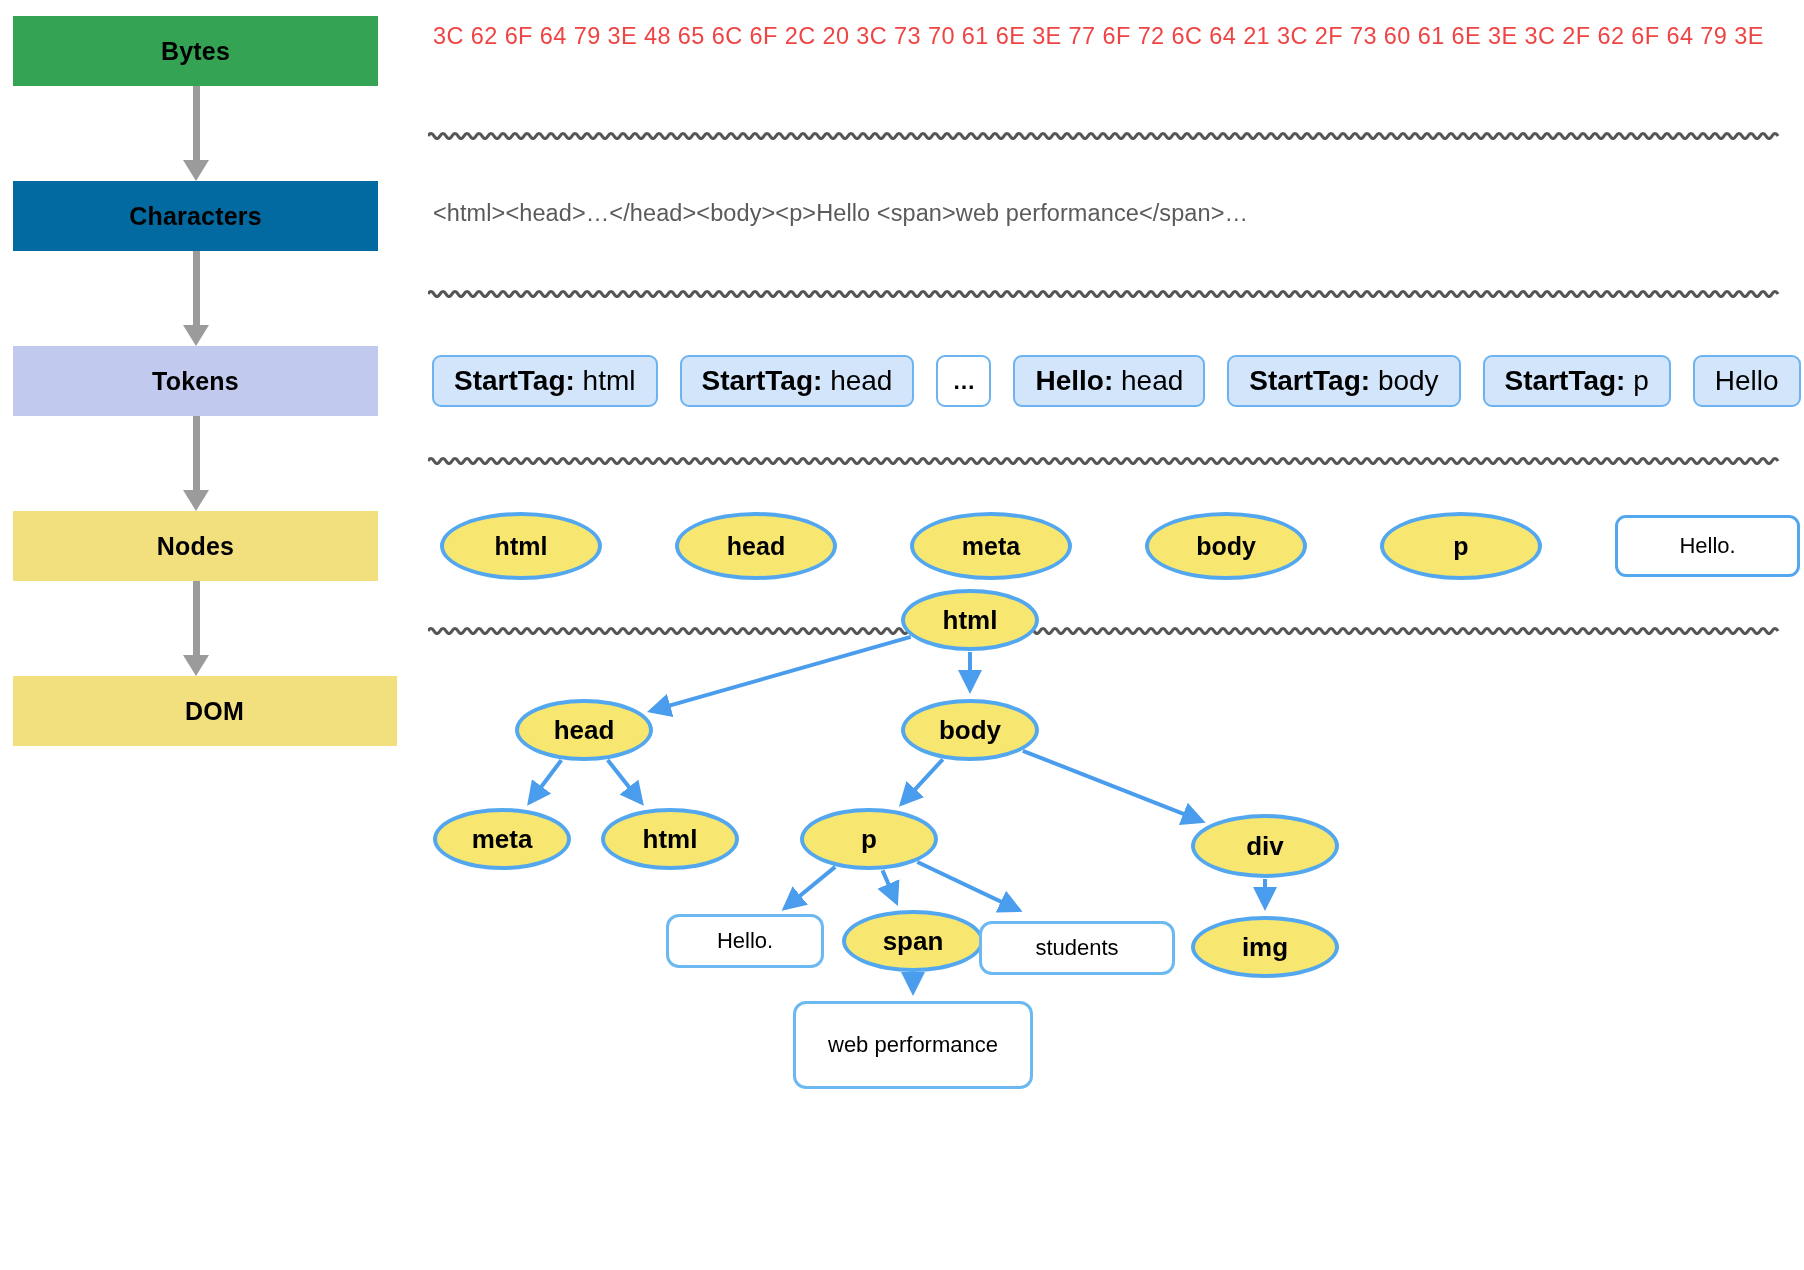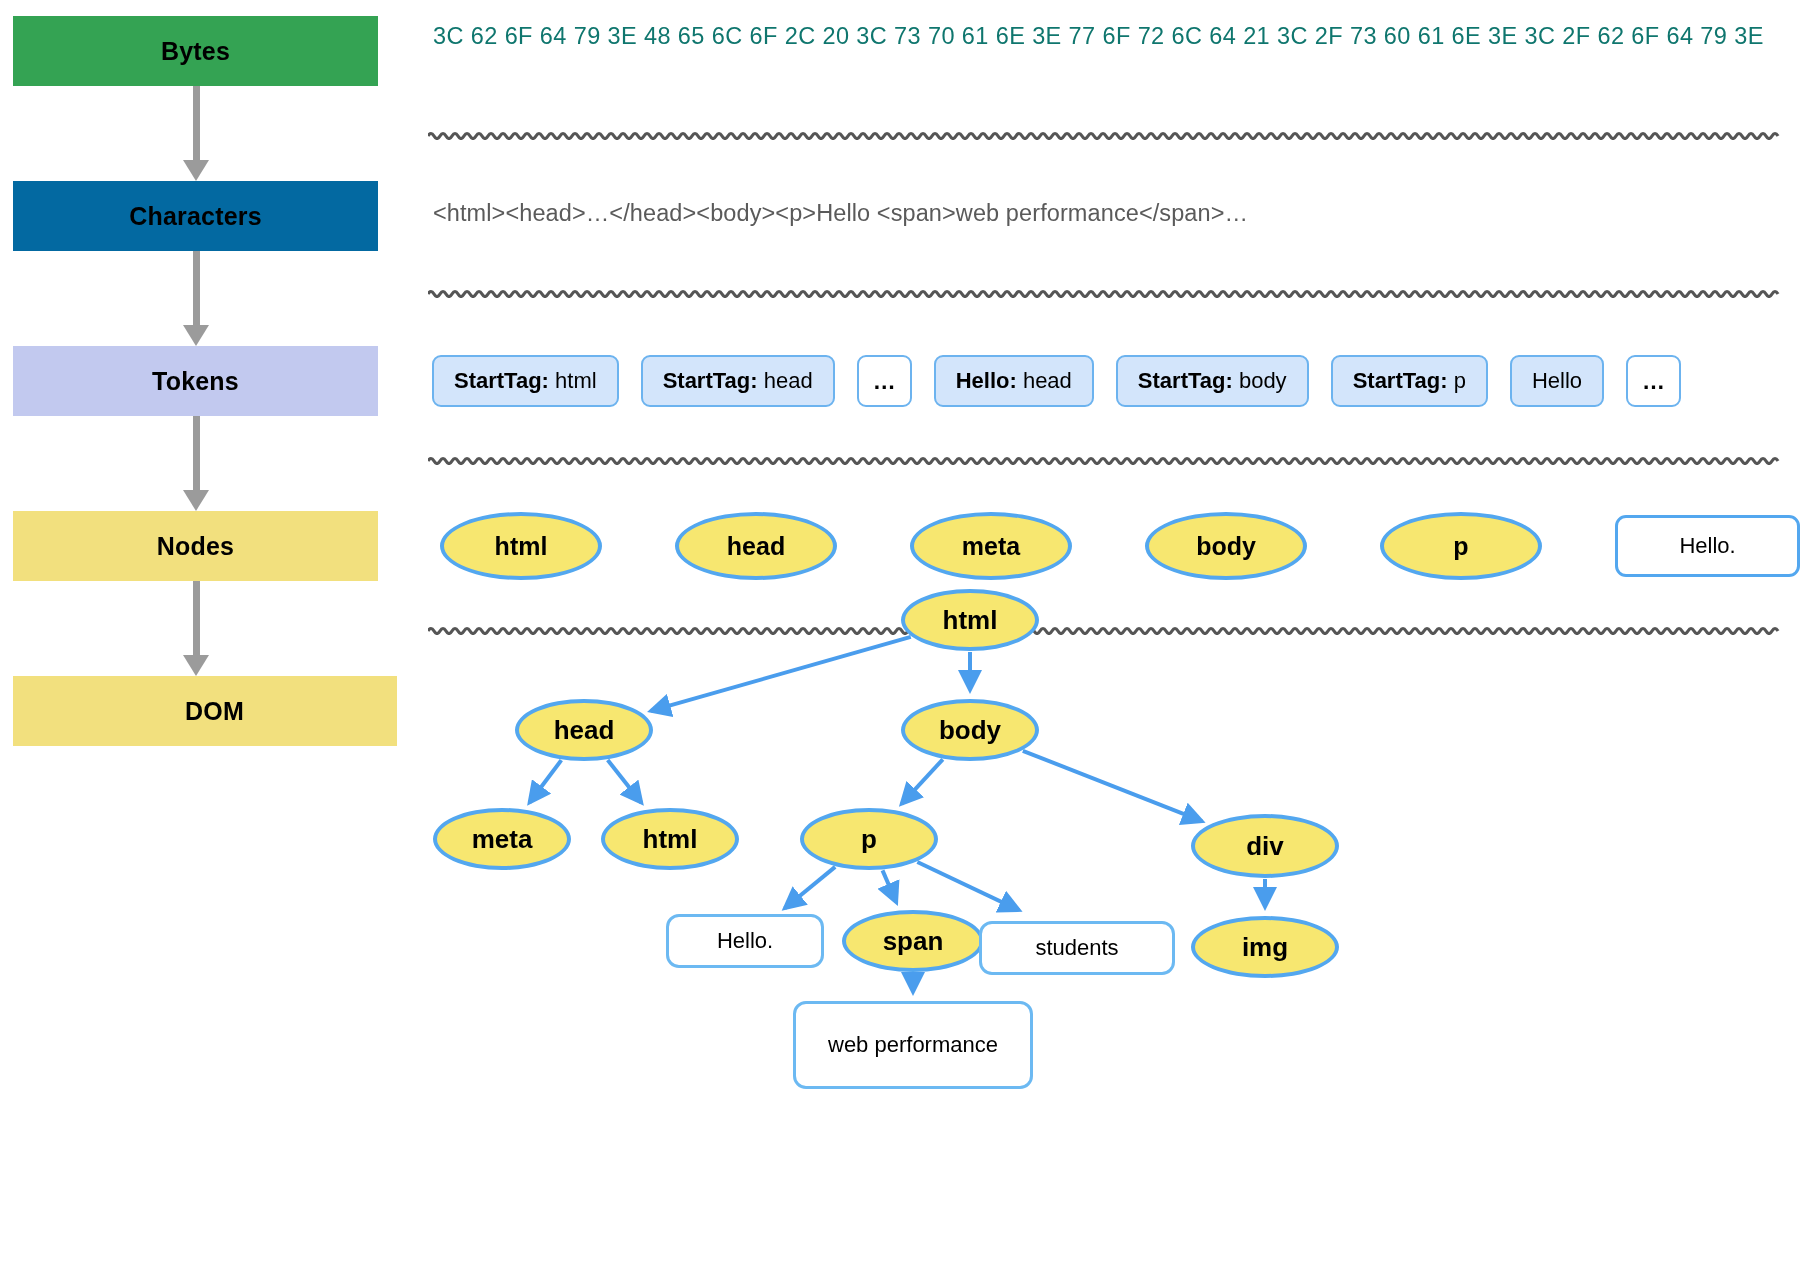--- a/index.html
+++ b/index.html
@@ -67,21 +67,21 @@
   .fa4 { top: 581px; height: 95px; }
 
   
   .hexline {
     position: absolute;
     left: 433px;
     top: 18px;
     width: 1345px;
     font-size: 23.5px;
     line-height: 36px;
-    color: #0f766e;
+    color: #ef4444;
     letter-spacing: 0.4px;
   }
   .charline {
     position: absolute;
     left: 433px;
     top: 200px;
     font-size: 23.5px;
     color: #5a5a5a;
     letter-spacing: 0.1px;
   }
@@ -109,21 +109,21 @@
   .token {
     box-sizing: border-box;
     height: 52px;
     padding: 0 20px;
     display: flex;
     align-items: center;
     justify-content: center;
     border: 2px solid #6cb3ef;
     border-radius: 9px;
     background: #d3e5fb;
-    font-size: 22px;
+    font-size: 28px;
     color: #000;
     white-space: nowrap;
   }
   .token .k { font-weight: bold; }
   .token.plain { background: #ffffff; }
   .token.ellipsis {
     padding: 0 14px;
     font-weight: bold;
     font-size: 23px;
   }

